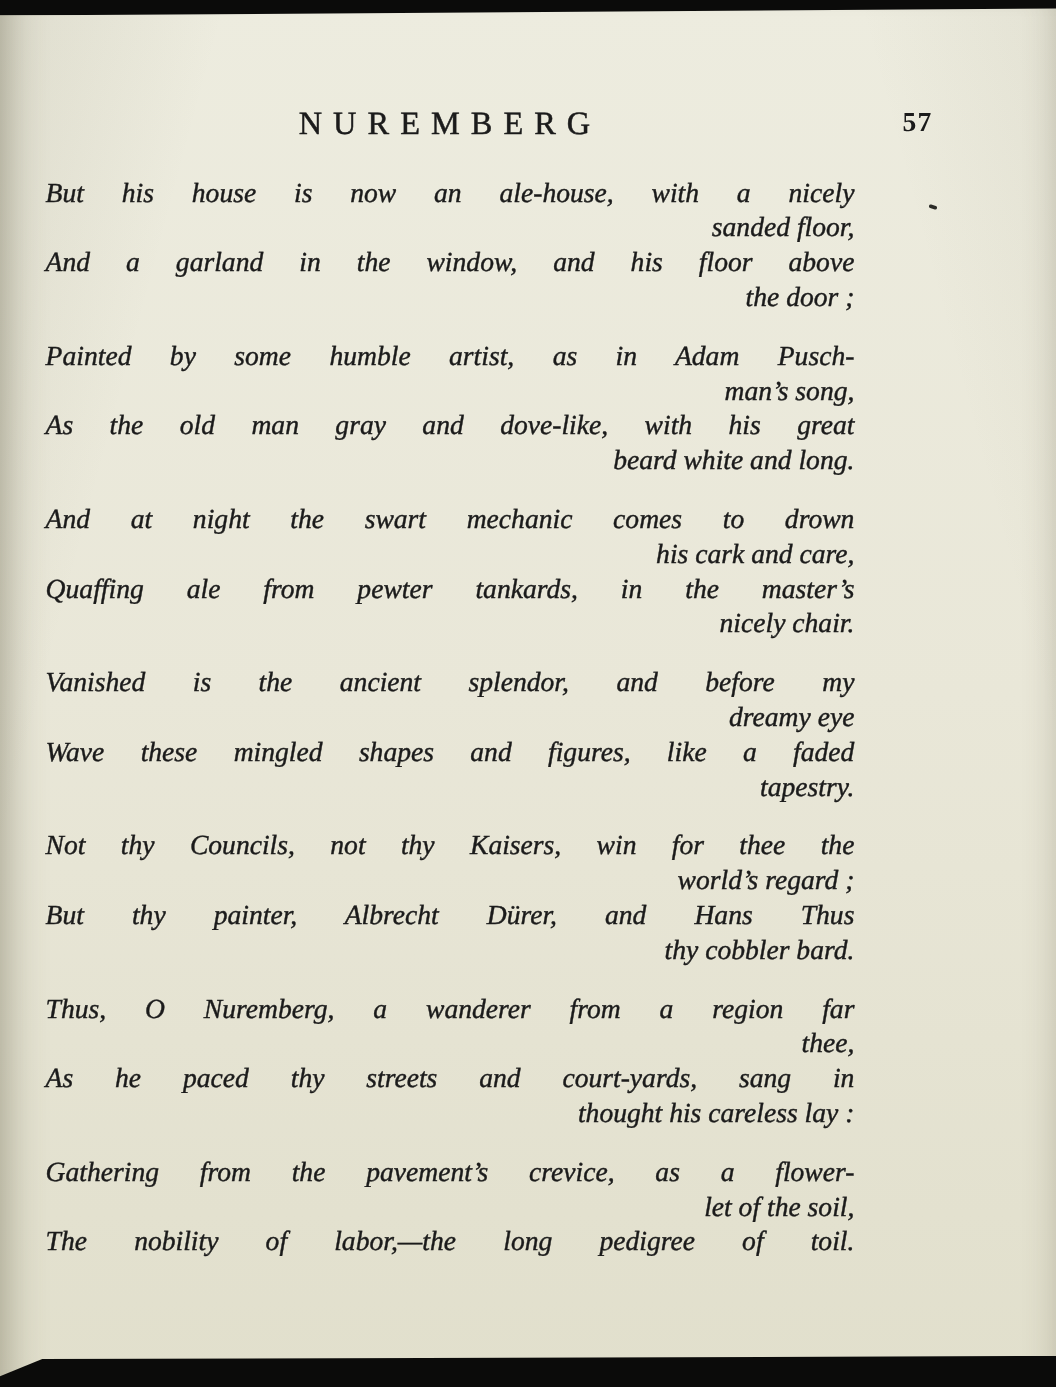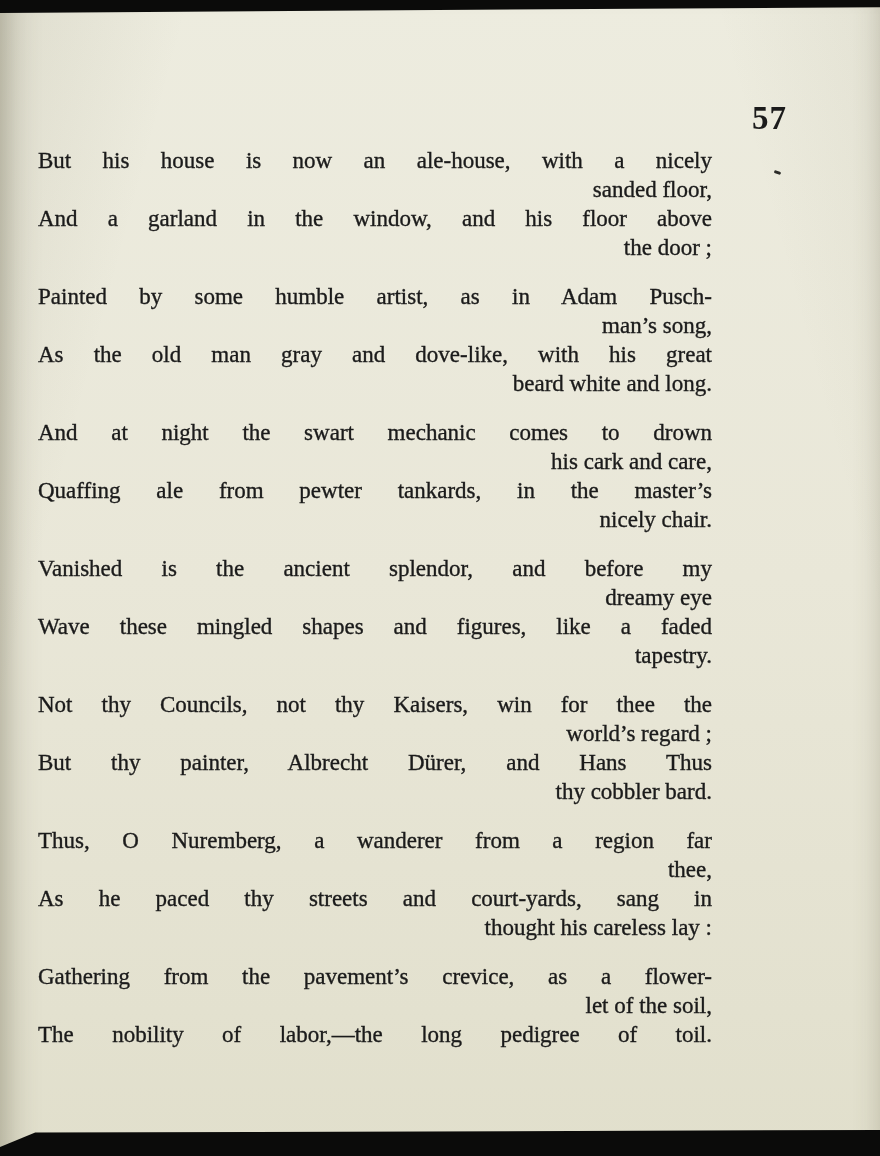--- a/index.html
+++ b/index.html
@@ -44,33 +44,34 @@
   }
   .title {
     margin: 0;
     font-size: 27px;
     font-weight: 400;
     letter-spacing: 0.34em;
     -webkit-text-stroke: 0.4px #1b1b1b;
   }
   .page-number {
     position: absolute;
-    top: 100px;
+    top: 89px;
     left: 752px;
-    font-size: 33px;
+    font-size: 23px;
     font-weight: 700;
     letter-spacing: 1px;
   }
   .poem {
     position: absolute;
     top: 146px;
     left: 38px;
     width: 674px;
     font-size: 23px;
     line-height: 29px;
+    font-style: italic;
     -webkit-text-stroke: 0.35px #1b1b1b;
   }
   .stanza { margin: 0 0 20px 0; }
   .stanza:last-child { margin-bottom: 0; }
   .line {
     margin: 0;
     white-space: normal;
   }
   .line.fill {
     text-align: justify;
@@ -91,20 +92,23 @@
     transform: rotate(18deg);
   }
 </style>
 </head>
 <body>
 
 <div class="page">
 
   <div class="bar-top"></div>
 
+  <div class="header">
+    <h1 class="title">NUREMBERG</h1>
+  </div>
   <div class="page-number">57</div>
 
   <div class="speck"></div>
 
   <div class="poem">
 
     <div class="stanza">
       <p class="line fill">But his house is now an ale-house, with a nicely</p>
       <p class="line cont">sanded floor,</p>
       <p class="line fill">And a garland in the window, and his floor above</p>

